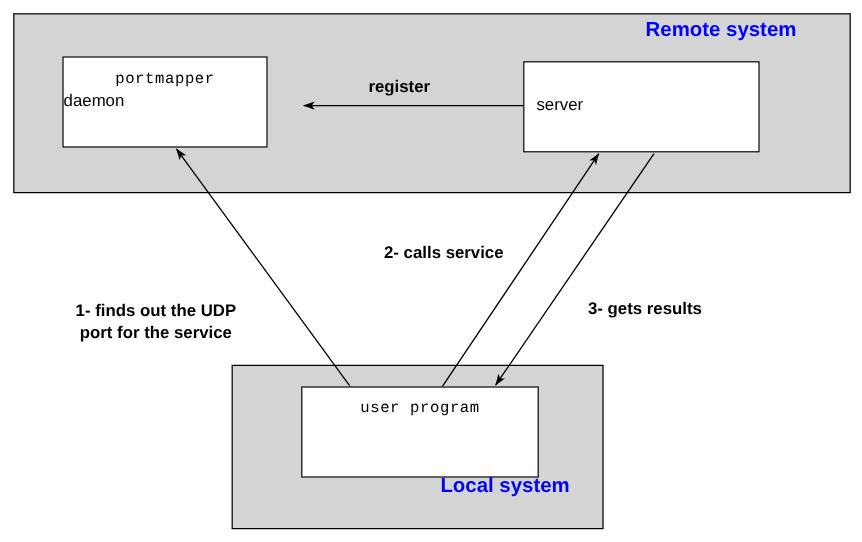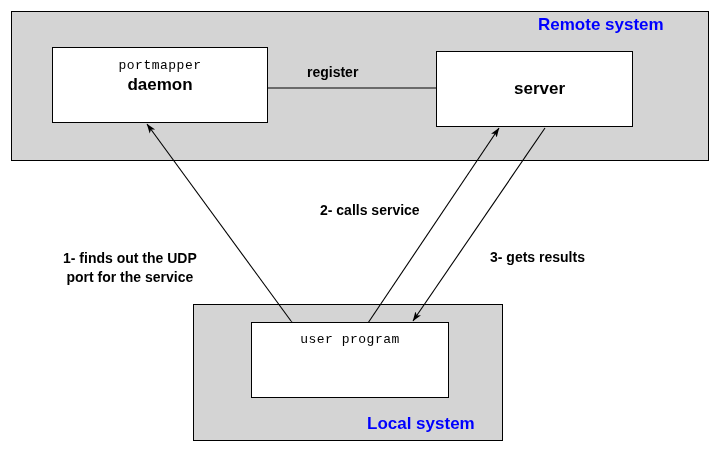--- a/index.html
+++ b/index.html
@@ -23,61 +23,60 @@
   }
   #remote-panel { left: 11px;  top: 11px;  width: 698px; height: 150px; }
   #local-panel  { left: 193px; top: 304px; width: 310px; height: 137px; }
 
   .node-box {
     position: absolute;
     background: #ffffff;
     border: 1px solid #000000;
     box-sizing: border-box;
   }
-  #portmapper-box { left: 52px;  top: 47px;  width: 216px; height: 76px; }
+  #portmapper-box { left: 52px;  top: 47px;  width: 171px; height: 76px; }
   #service-box    { left: 436px; top: 51px;  width: 197px; height: 76px; }
   #client-box     { left: 251px; top: 322px; width: 198px; height: 76px; }
 
   .node-mono {
     position: absolute;
     left: 0; right: 0;
     text-align: center;
     font-family: "Liberation Mono", "DejaVu Sans Mono", monospace;
     font-size: 13px;
     color: #000000;
     white-space: nowrap;
     letter-spacing: 0.5px;
   }
   .node-bold {
     position: absolute;
     left: 0; right: 0;
-    text-align: center;
     font-family: "Liberation Sans", sans-serif;
-    font-size: 17px;
-    font-weight: bold;
+    font-size: 14px;
+    font-weight: normal;
     color: #000000;
     white-space: nowrap;
   }
   #portmapper-box .node-mono { top: 10px; }
   #portmapper-box .node-bold { top: 27px; }
   #service-box   .node-mono { top: 10px; }
   #service-box   .node-bold { top: 27px; padding-left: 10px; }
   #client-box    .node-mono { top: 9px;  }
   #client-box    .node-bold { top: 26px; }
 
   .system-label {
     position: absolute;
     color: #0000ff;
     font-family: Liberation Sans, sans-serif;
     font-size: 17px;
     font-weight: bold;
     white-space: nowrap;
   }
   #remote-label { left: 538px; top: 15px; }
-  #local-label  { left: 367px; top: 414px; }
+  #local-label  { left: 367px; top: 395px; }
 
   .edge-label {
     position: absolute;
     color: #000000;
     font-family: "Liberation Sans", sans-serif;
     font-size: 14px;
     font-weight: bold;
     white-space: nowrap;
   }
   #register-label    { left: 307px; top: 64px; }

